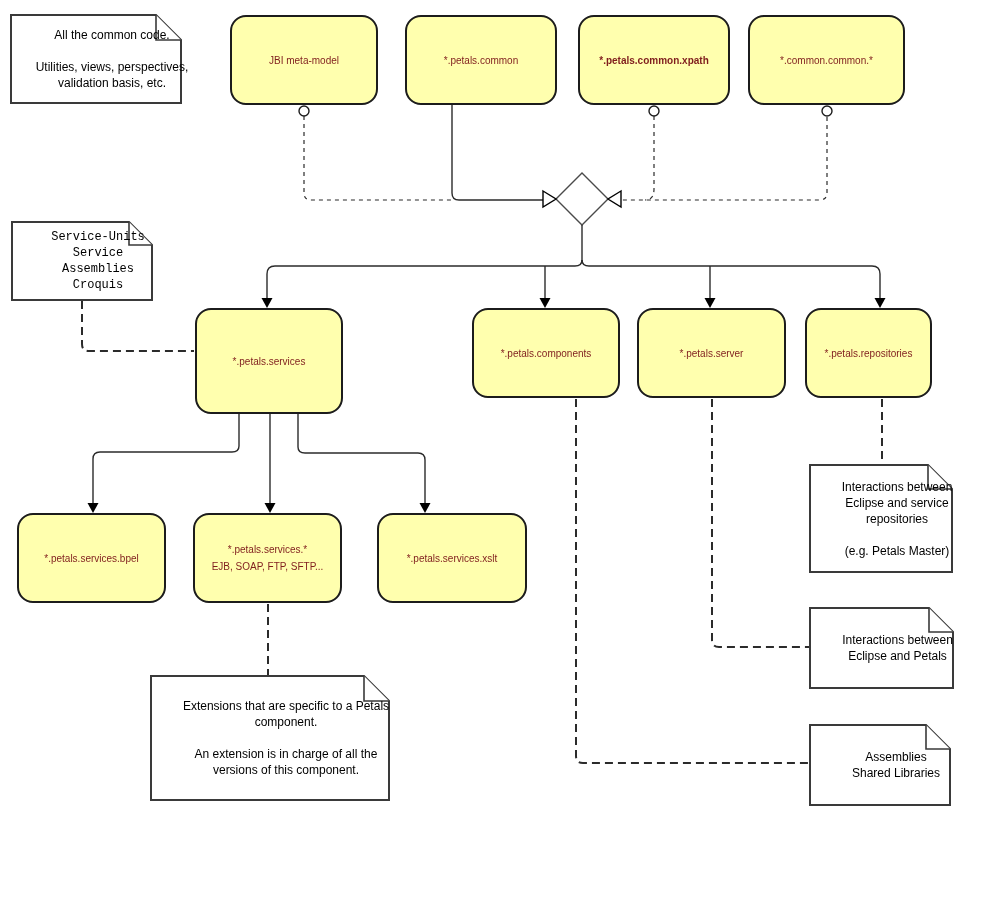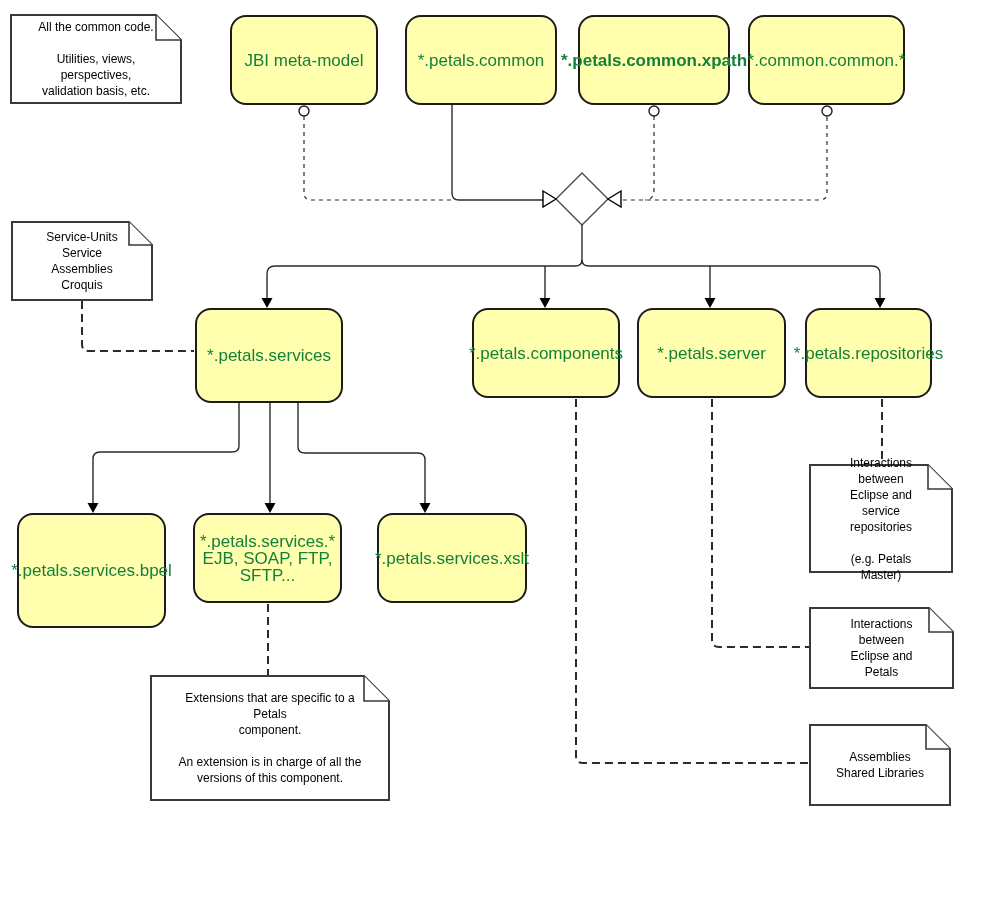--- a/index.html
+++ b/index.html
@@ -23,38 +23,39 @@
   .pkg {
     position: absolute;
     box-sizing: border-box;
     background: #ffffae;
     border: 2px solid #1c1c1c;
     border-radius: 16px;
     display: flex;
     align-items: center;
     justify-content: center;
     text-align: center;
-    font-size: 17px;
+    font-size: 10px;
     line-height: 17px;
-    color: #15803d;
+    color: #7f1d1d;
     white-space: pre-line;
     padding: 4px 6px;
   }
   .note-text {
     position: absolute;
     box-sizing: border-box;
     display: flex;
     align-items: center;
     justify-content: center;
     text-align: center;
     font-size: 12px;
     line-height: 16px;
     color: #000000;
     white-space: pre-line;
-    padding: 4px 24px;
+    padding: 4px 8px;
+    margin-left: 16px;
   }
   .wire        { fill: none; stroke: #2b2b2b; stroke-width: 1.4; }
   .wire-thin-d { fill: none; stroke: #2b2b2b; stroke-width: 1.2; stroke-dasharray: 4 4; }
   .wire-dash   { fill: none; stroke: #2b2b2b; stroke-width: 2;   stroke-dasharray: 8 5; }
   .arrow-solid { fill: #000000; stroke: none; }
   .arrow-open  { fill: #ffffff; stroke: #000000; stroke-width: 1.4; }
   .lollipop    { fill: #ffffff; stroke: #1c1c1c; stroke-width: 1.4; }
   .diamond     { fill: #ffffff; stroke: #4a4a4a; stroke-width: 1.4; }
   .note-shape  { fill: #ffffff; stroke: #3a3a3a; stroke-width: 2; }
   .note-fold   { fill: #ffffff; stroke: #3a3a3a; stroke-width: 1.6; }
@@ -128,41 +129,41 @@
   </svg>
 
   <div class="pkg" style="left:230px; top:15px; width:148px; height:90px;">JBI meta-model</div>
 
   <div class="pkg" style="left:405px; top:15px; width:152px; height:90px;">*.petals.common</div>
 
   <div class="pkg" style="left:578px; top:15px; width:152px; height:90px;font-weight:bold;">*.petals.common.xpath</div>
 
   <div class="pkg" style="left:748px; top:15px; width:157px; height:90px;">*.common.common.*</div>
 
-  <div class="pkg" style="left:195px; top:308px; width:148px; height:95px;">*.petals.services</div>
+  <div class="pkg" style="left:195px; top:308px; width:148px; height:106px;">*.petals.services</div>
 
   <div class="pkg" style="left:472px; top:308px; width:148px; height:90px;text-align:center;">*.petals.components</div>
 
   <div class="pkg" style="left:637px; top:308px; width:149px; height:90px;">*.petals.server</div>
 
   <div class="pkg" style="left:805px; top:308px; width:127px; height:90px;">*.petals.repositories</div>
 
-  <div class="pkg" style="left:17px; top:513px; width:149px; height:115px;">*.petals.services.bpel</div>
+  <div class="pkg" style="left:17px; top:513px; width:149px; height:90px;">*.petals.services.bpel</div>
 
   <div class="pkg" style="left:377px; top:513px; width:150px; height:90px;">*.petals.services.xslt</div>
 
   <div class="pkg" style="left:193px; top:513px; width:149px; height:90px;">*.petals.services.*
 EJB, SOAP, FTP, SFTP...</div>
 
   <div class="note-text" style="left:11px; top:15px; width:170px; height:88px;">All the common code.
 
 Utilities, views, perspectives,
 validation basis, etc.</div>
 
-  <div class="note-text" style="left:12px; top:222px; width:140px; height:78px;">Service-Units
+  <div class="note-text" style="left:12px; top:222px; width:140px; height:78px;font-family:Liberation Mono, monospace;">Service-Units
 Service Assemblies
 Croquis</div>
 
   <div class="note-text" style="left:151px; top:676px; width:238px; height:124px;">Extensions that are specific to a Petals
 component.
 
 An extension is in charge of all the
 versions of this component.</div>
 
   <div class="note-text" style="left:810px; top:465px; width:142px; height:107px;">Interactions between

